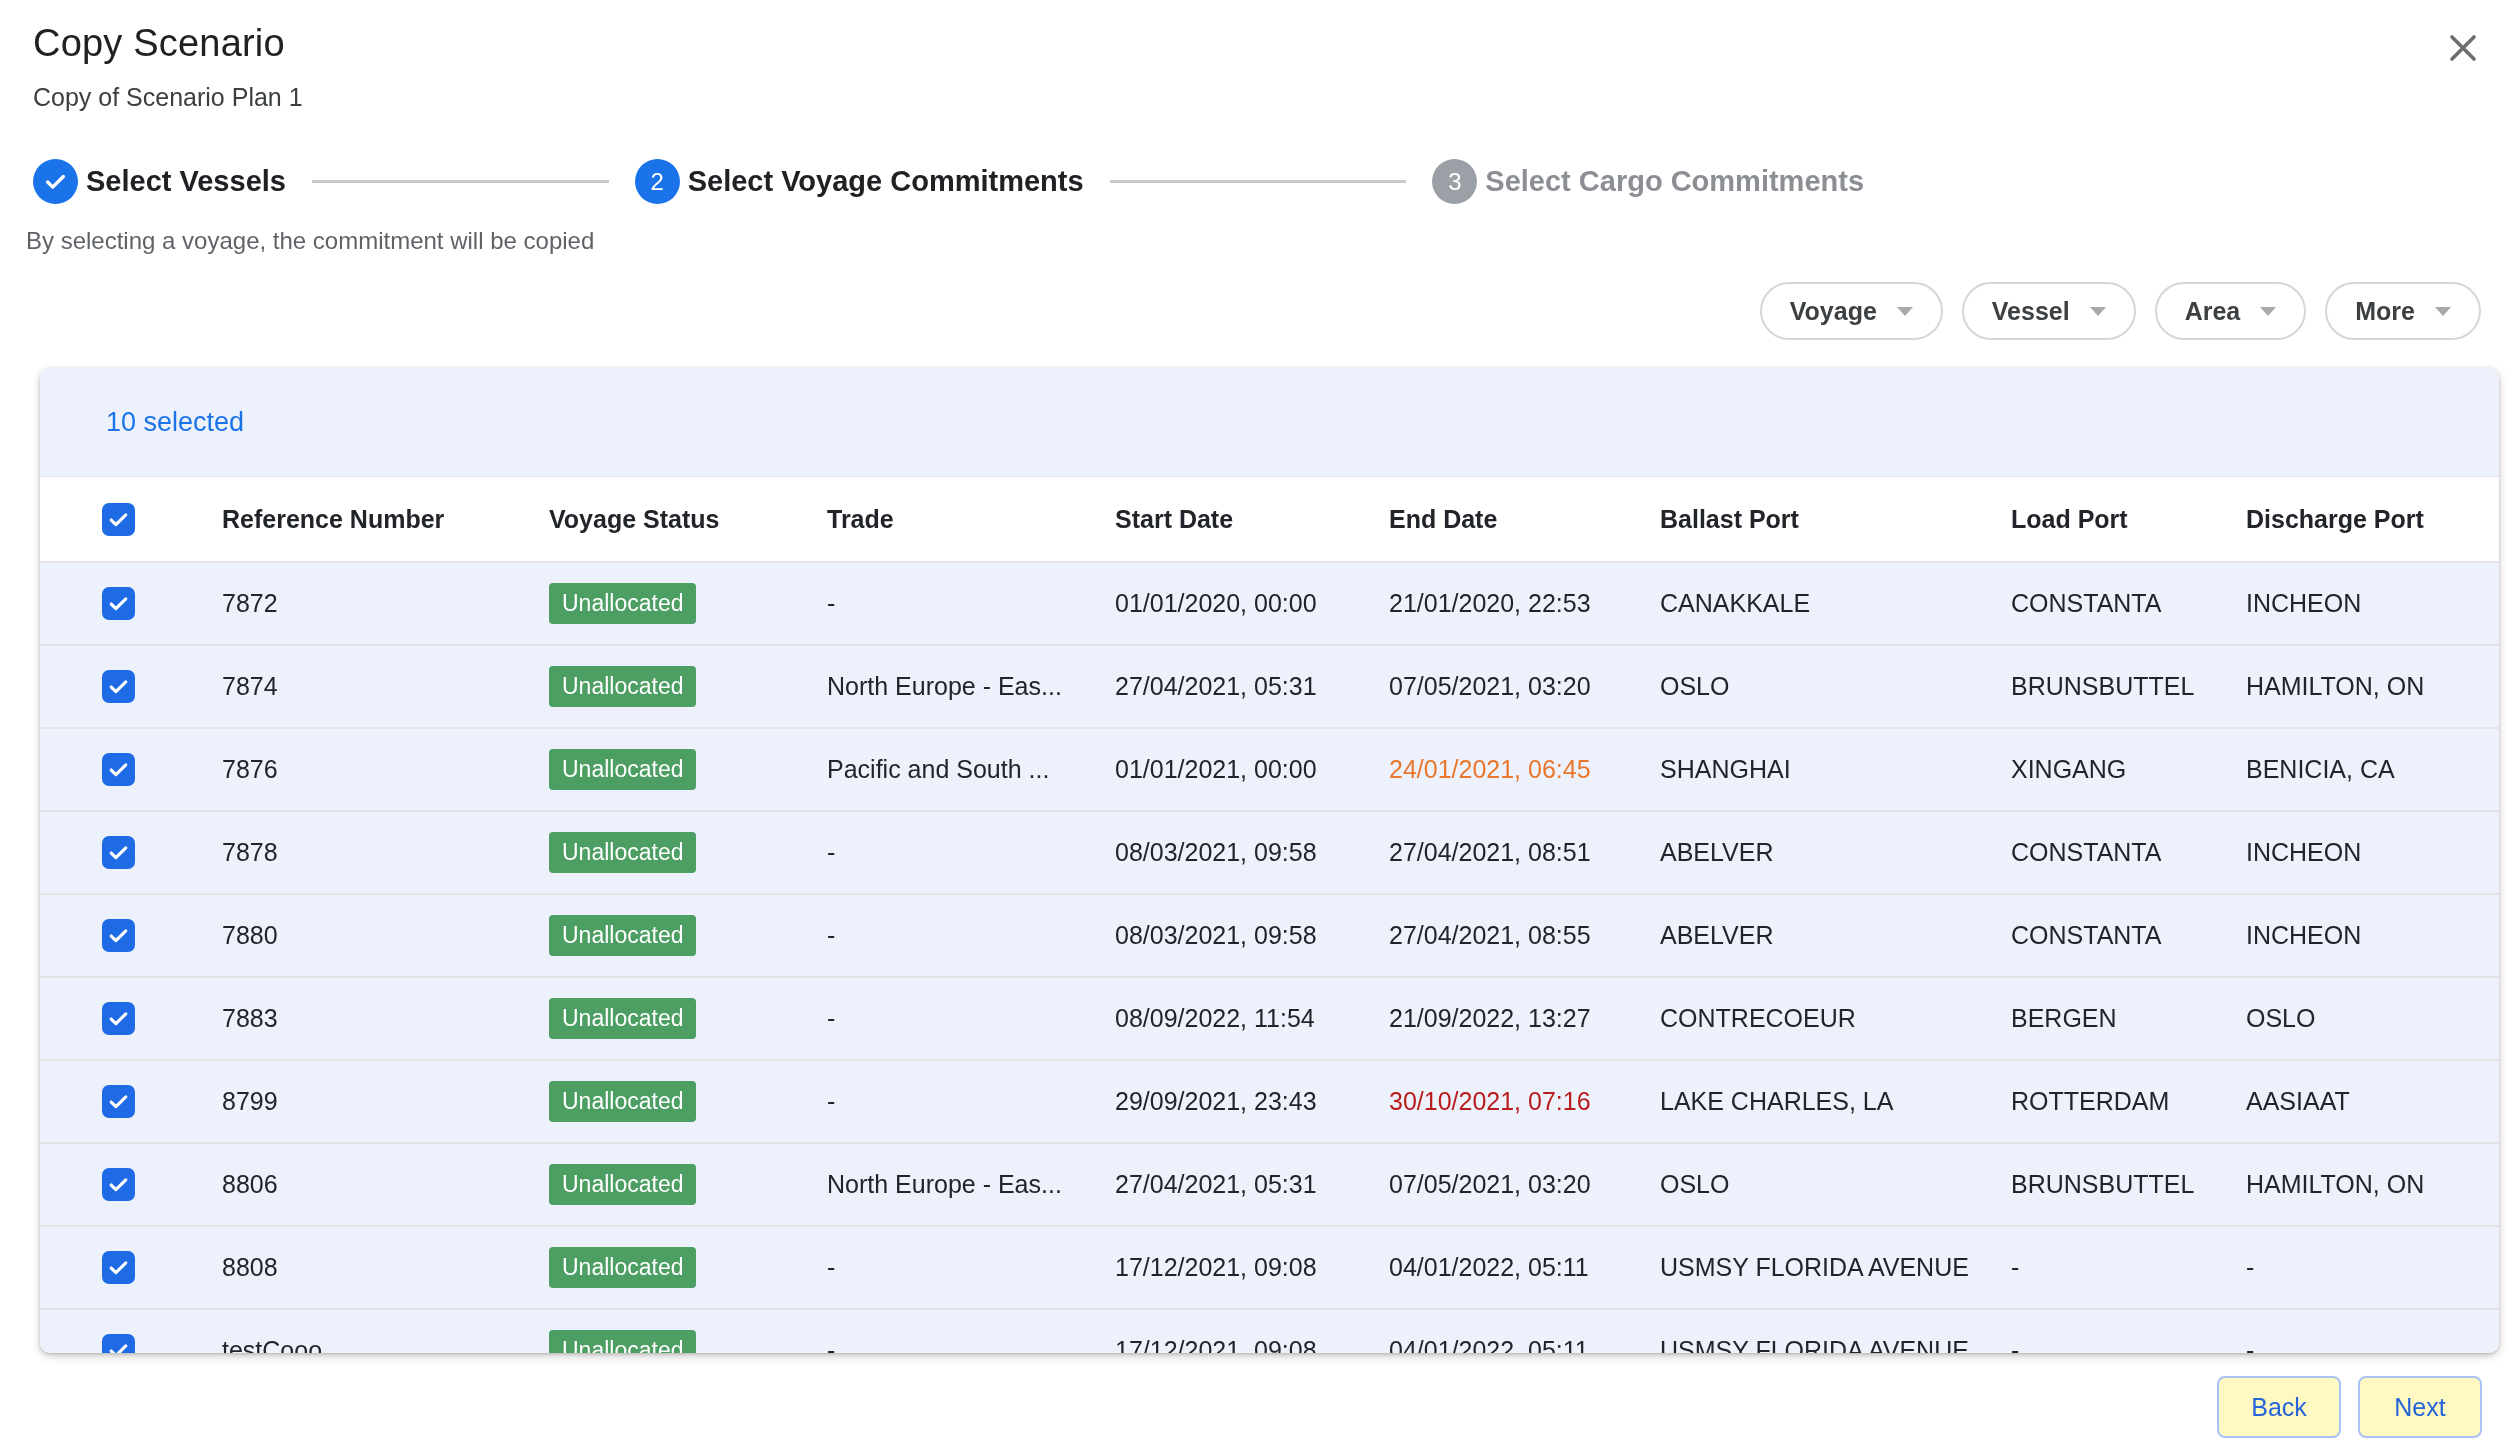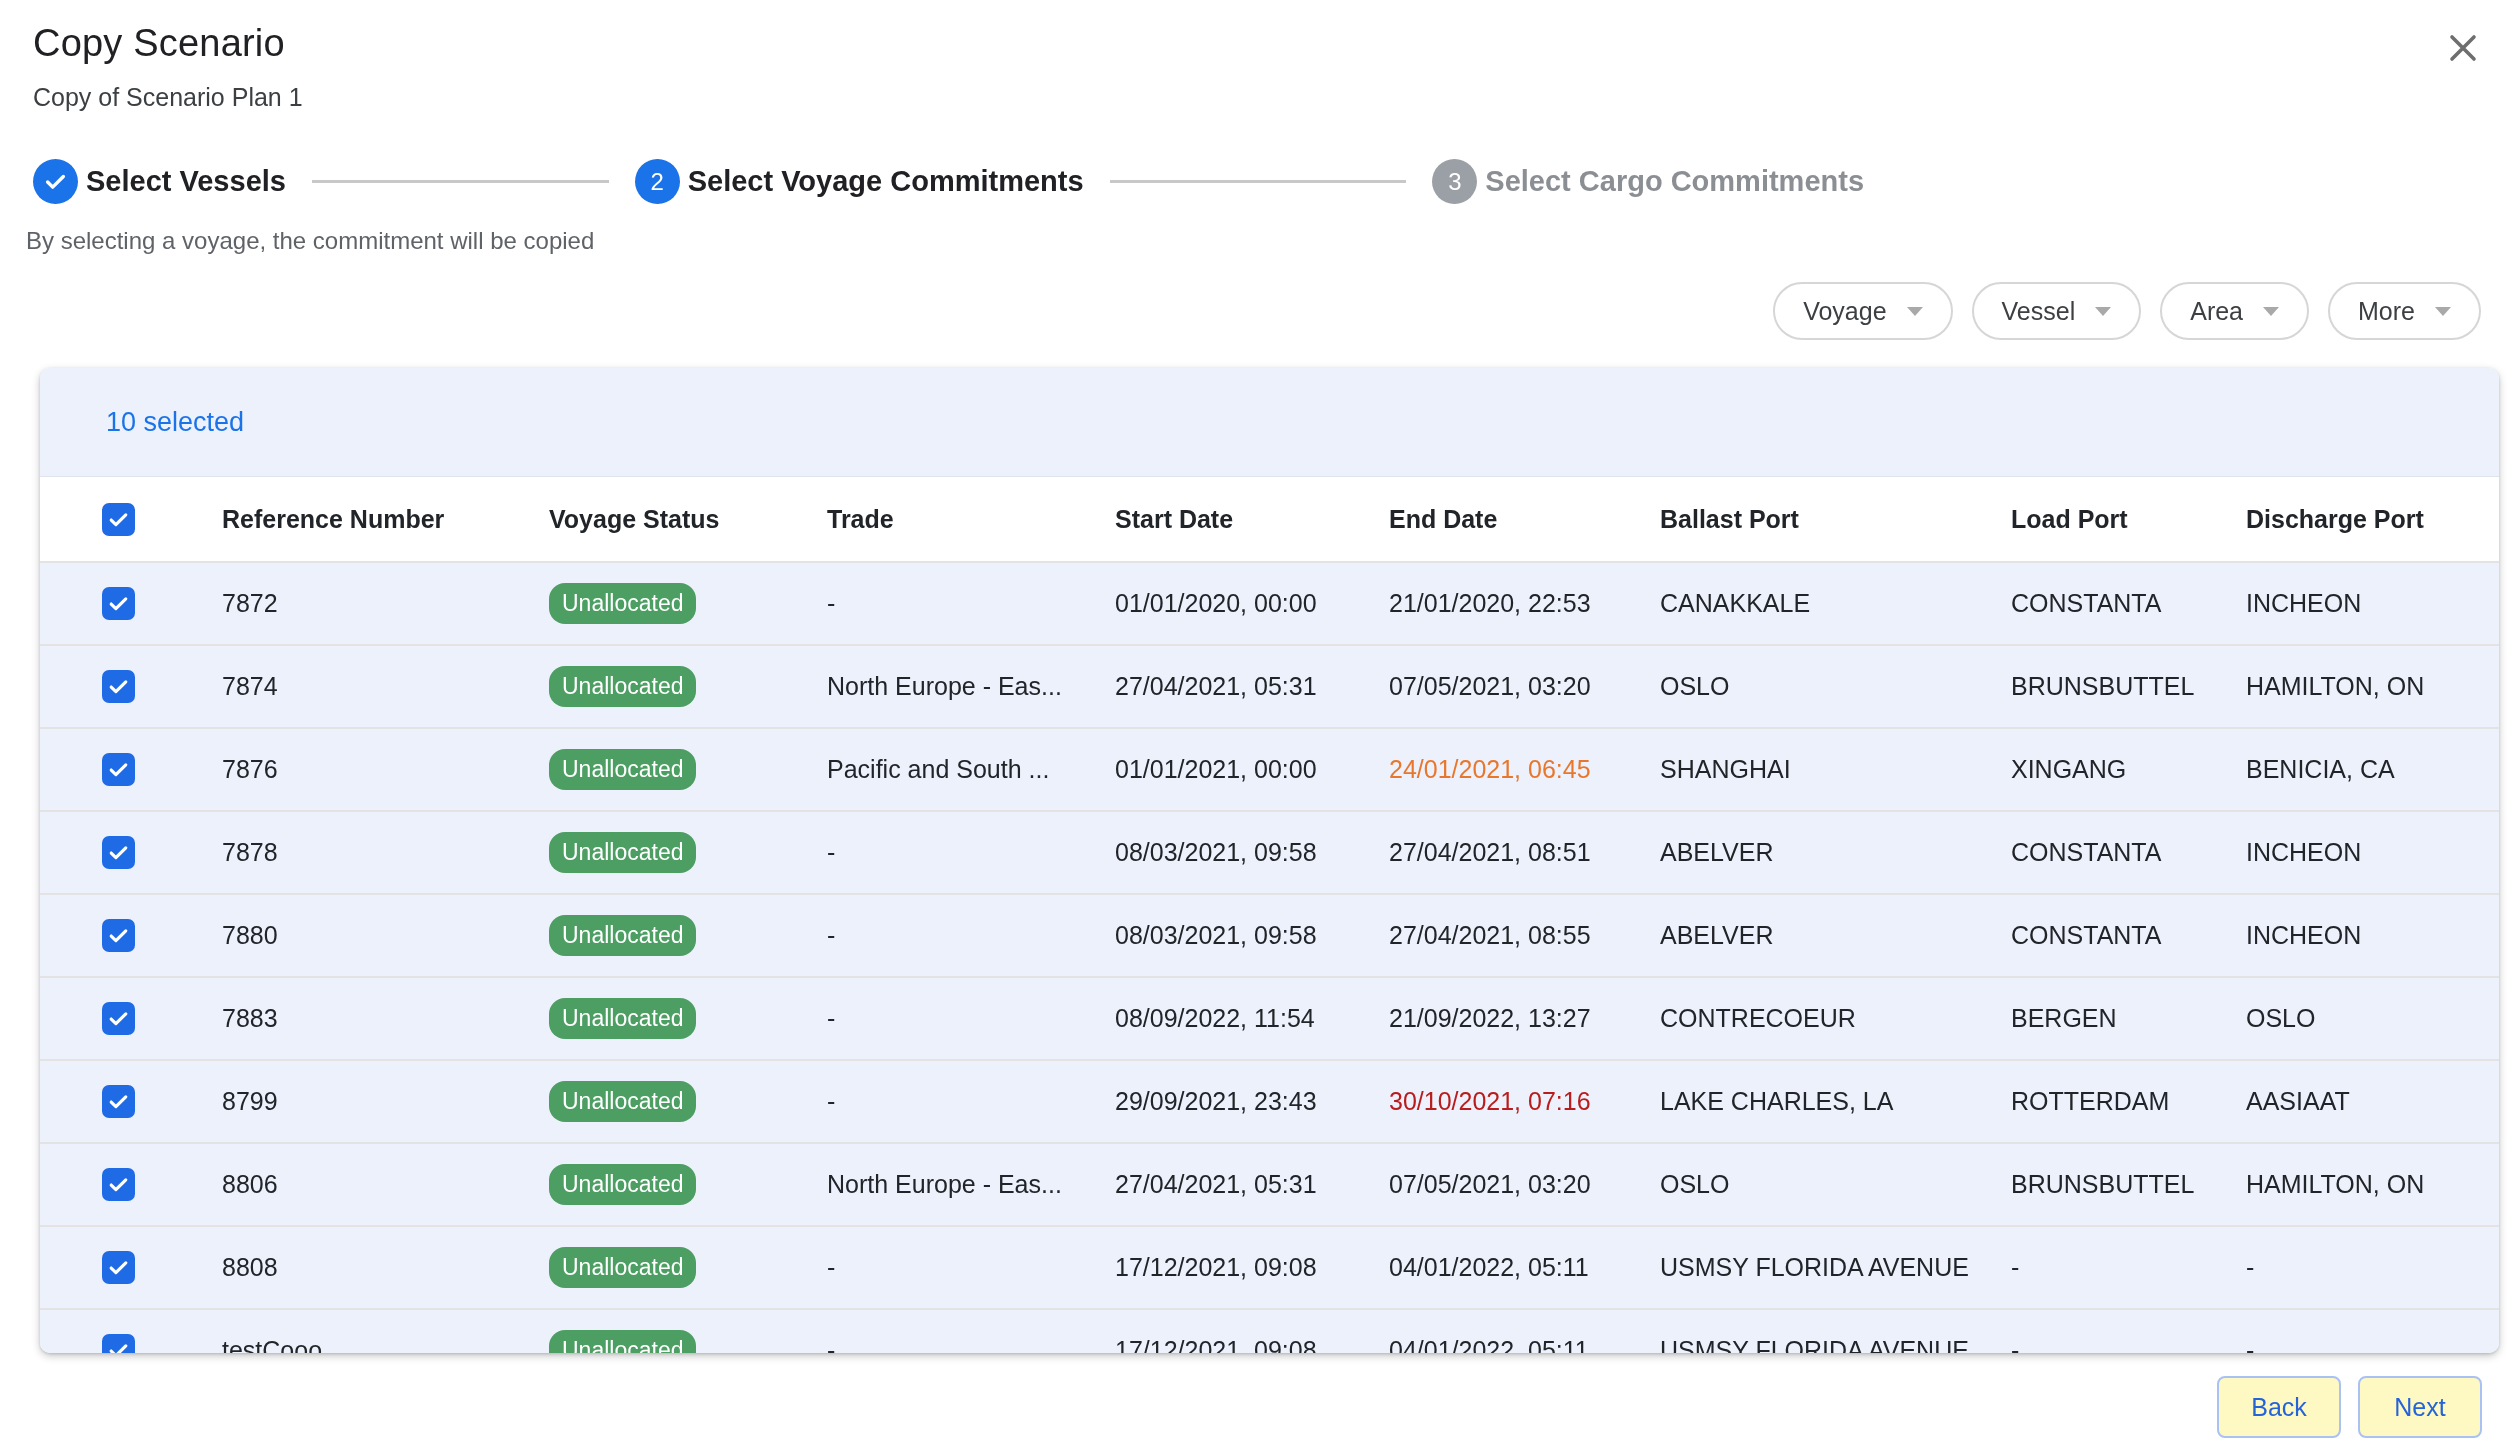--- a/index.html
+++ b/index.html
@@ -22,21 +22,21 @@
   .step-circle.done, .step-circle.active { background:#1a73e8; }
   .step-circle.upcoming { background:#9aa0a6; }
   .step-num { color:#ffffff; font-size:24px; }
   .step-label { margin-left:8px; font-size:29px; font-weight:bold; color:#202124; white-space:nowrap; }
   .step.upcoming .step-label { color:#8b8f94; }
   .connector { flex:1 1 auto; height:3px; background:#c8c8c8; margin:0 26px; }
 
   .hint { position:absolute; left:26px; top:227px; font-size:24px; color:#5f6368; }
 
   
-  .filters { position:absolute; top:282px; right:36px; display:flex; gap:19px; }
+  .filters { position:absolute; top:282px; right:36px; display:flex; gap:19px;font-weight:bold; }
   .pill { height:58px; border:2px solid #d6d6d6; border-radius:29px; background:#fff;
           display:flex; align-items:center; padding:0 28px; cursor:pointer; }
   .pill-label { font-size:25px; color:#3c4043; }
   .caret { width:0; height:0; margin-left:20px;
            border-left:8px solid transparent; border-right:8px solid transparent;
            border-top:9px solid #a9a9a9; }
 
   
   .panel { position:absolute; left:40px; top:368px; width:2459px; height:985px;
            background:#ffffff; border-radius:10px; overflow:hidden;
@@ -51,21 +51,21 @@
   thead tr { height:85px; background:#ffffff; }
   th { font-weight:bold; border-bottom:2px solid #e3e3e3; }
   tbody tr { height:83px; background:#edf1fb; border-bottom:2px solid #e3e3e3; }
   .cb-cell { padding-left:62px; }
 
   .cb { width:33px; height:33px; background:#1f6be6; border-radius:7px;
         display:flex; align-items:center; justify-content:center; cursor:pointer; }
   .cb svg { width:25px; height:25px; }
 
   .chip { display:inline-block; background:#4c9e62; color:#ffffff; font-size:23px;
-          padding:7px 13px; border-radius:16px; }
+          padding:7px 13px; border-radius:4px; }
   .hl-orange { color:#e8772d; }
   .hl-blue   { color:#b91c1c; }
 
   
   .footer { position:absolute; top:1376px; right:35px; display:flex; gap:17px; }
   .btn { min-width:124px; height:62px; background:#fef9c3; border:2px solid #a9c2f3;
          border-radius:8px; color:#2563d9; font-size:25px; font-family:inherit;
          cursor:pointer; padding:0 24px; }
 </style>
 </head>

